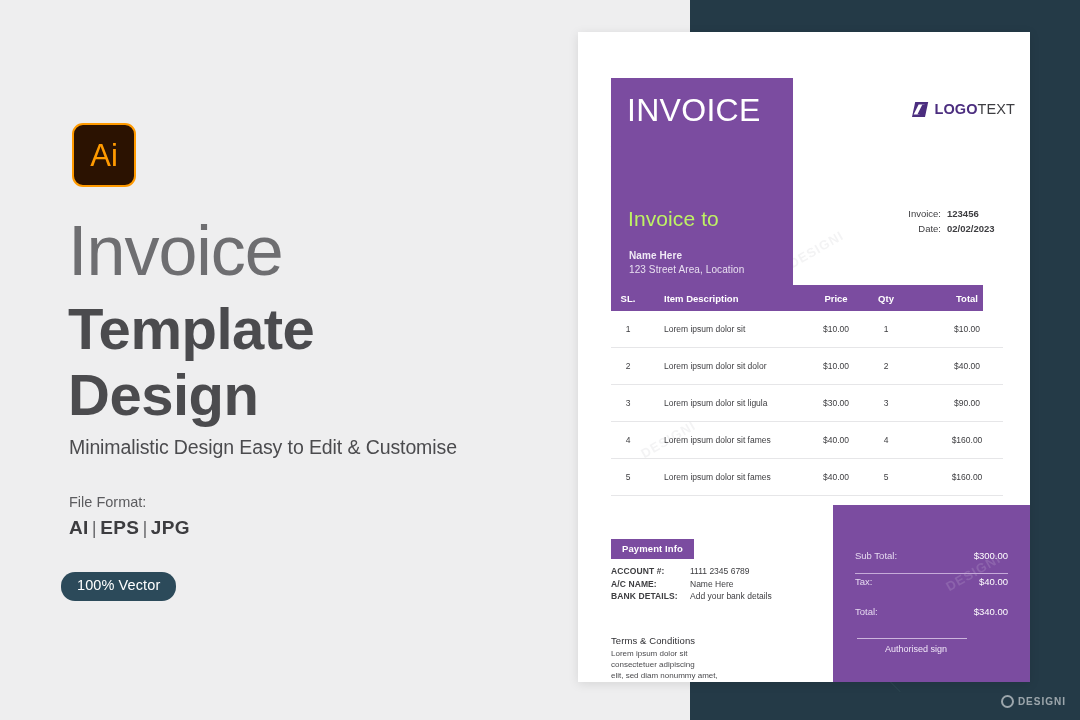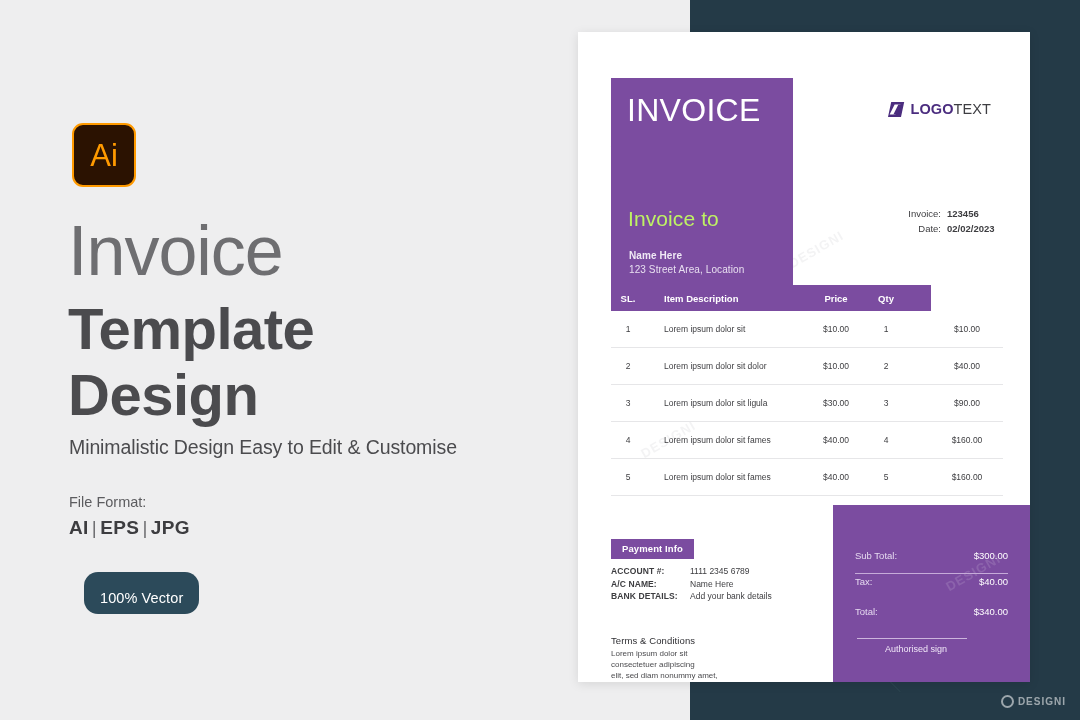--- a/index.html
+++ b/index.html
@@ -69,23 +69,23 @@
   .fmt-label {
     position: absolute; left: 69px; top: 494px;
     font-size: 14.5px; color: #5c5c5f; font-weight: 400;
   }
   .fmt-values {
     position: absolute; left: 69px; top: 517px;
     font-size: 19px; color: #3d3d40; font-weight: 700; letter-spacing: 0.4px;
   }
   .fmt-values .sep { font-weight: 400; color: #6e6e71; padding: 0 3px; }
   .vector-pill {
-    position: absolute; left: 84px; top: 572px;
+    position: absolute; left: 61px; top: 572px;
     background: #2c4a5a; color: #ffffff;
-    padding: 18px 16px 8px; border-radius: 14px;
+    padding: 5px 16px 8px; border-radius: 14px;
     font-size: 14.5px; font-weight: 500; letter-spacing: 0.1px;
   }
 
   
   .card {
     position: absolute; left: 578px; top: 32px; width: 452px; height: 650px;
     background: #ffffff; box-shadow: 0 2px 10px rgba(0,0,0,0.10);
   }
 
   .hdr-block {
@@ -103,39 +103,39 @@
   .hdr-name {
     position: absolute; left: 18px; top: 172px;
     color: #f0e9f5; font-size: 10px; font-weight: 700; letter-spacing: 0.1px;
   }
   .hdr-addr {
     position: absolute; left: 18px; top: 186px;
     color: #e8dff0; font-size: 10px; font-weight: 400; letter-spacing: 0.1px;
   }
 
   .logo {
-    position: absolute; right: 39px; top: 70px;
+    position: absolute; right: 15px; top: 70px;
     display: flex; align-items: center; gap: 5px;
   }
   .logo-mark { display: block; }
   .logo-text { font-size: 14.5px; letter-spacing: 0.1px; line-height: 1; }
   .logo-text .b { font-weight: 700; color: #4b2d7f; }
   .logo-text .l { font-weight: 400; color: #3e3e42; }
 
   .meta {
     position: absolute; right: 27px; top: 174px;
     font-size: 9.5px; color: #3d3d40; text-align: right; line-height: 15px;
   }
   .meta-row { display: flex; justify-content: flex-end; gap: 6px; }
   .meta-k { font-weight: 400; }
   .meta-v { font-weight: 700; min-width: 56px; text-align: left; }
 
   
   .tbl-head {
-    position: absolute; left: 33px; top: 253px; width: 320px; height: 26px;
+    position: absolute; left: 33px; top: 253px; width: 372px; height: 26px;
     background: #7b4ca0; color: #ffffff; font-size: 9.5px; font-weight: 700;
   }
   .row {
     position: absolute; left: 33px; width: 392px; height: 37px;
     border-bottom: 1px solid #e6e6e8; font-size: 8.5px; color: #3d3d40;
   }
   .tbl-head .c, .row .c { position: absolute; top: 50%; transform: translateY(-50%); }
   .c-sl    { left: 0px;   width: 34px; text-align: center; }
   .c-desc  { left: 53px;  }
   .c-price { left: 200px; width: 50px; text-align: center; }

